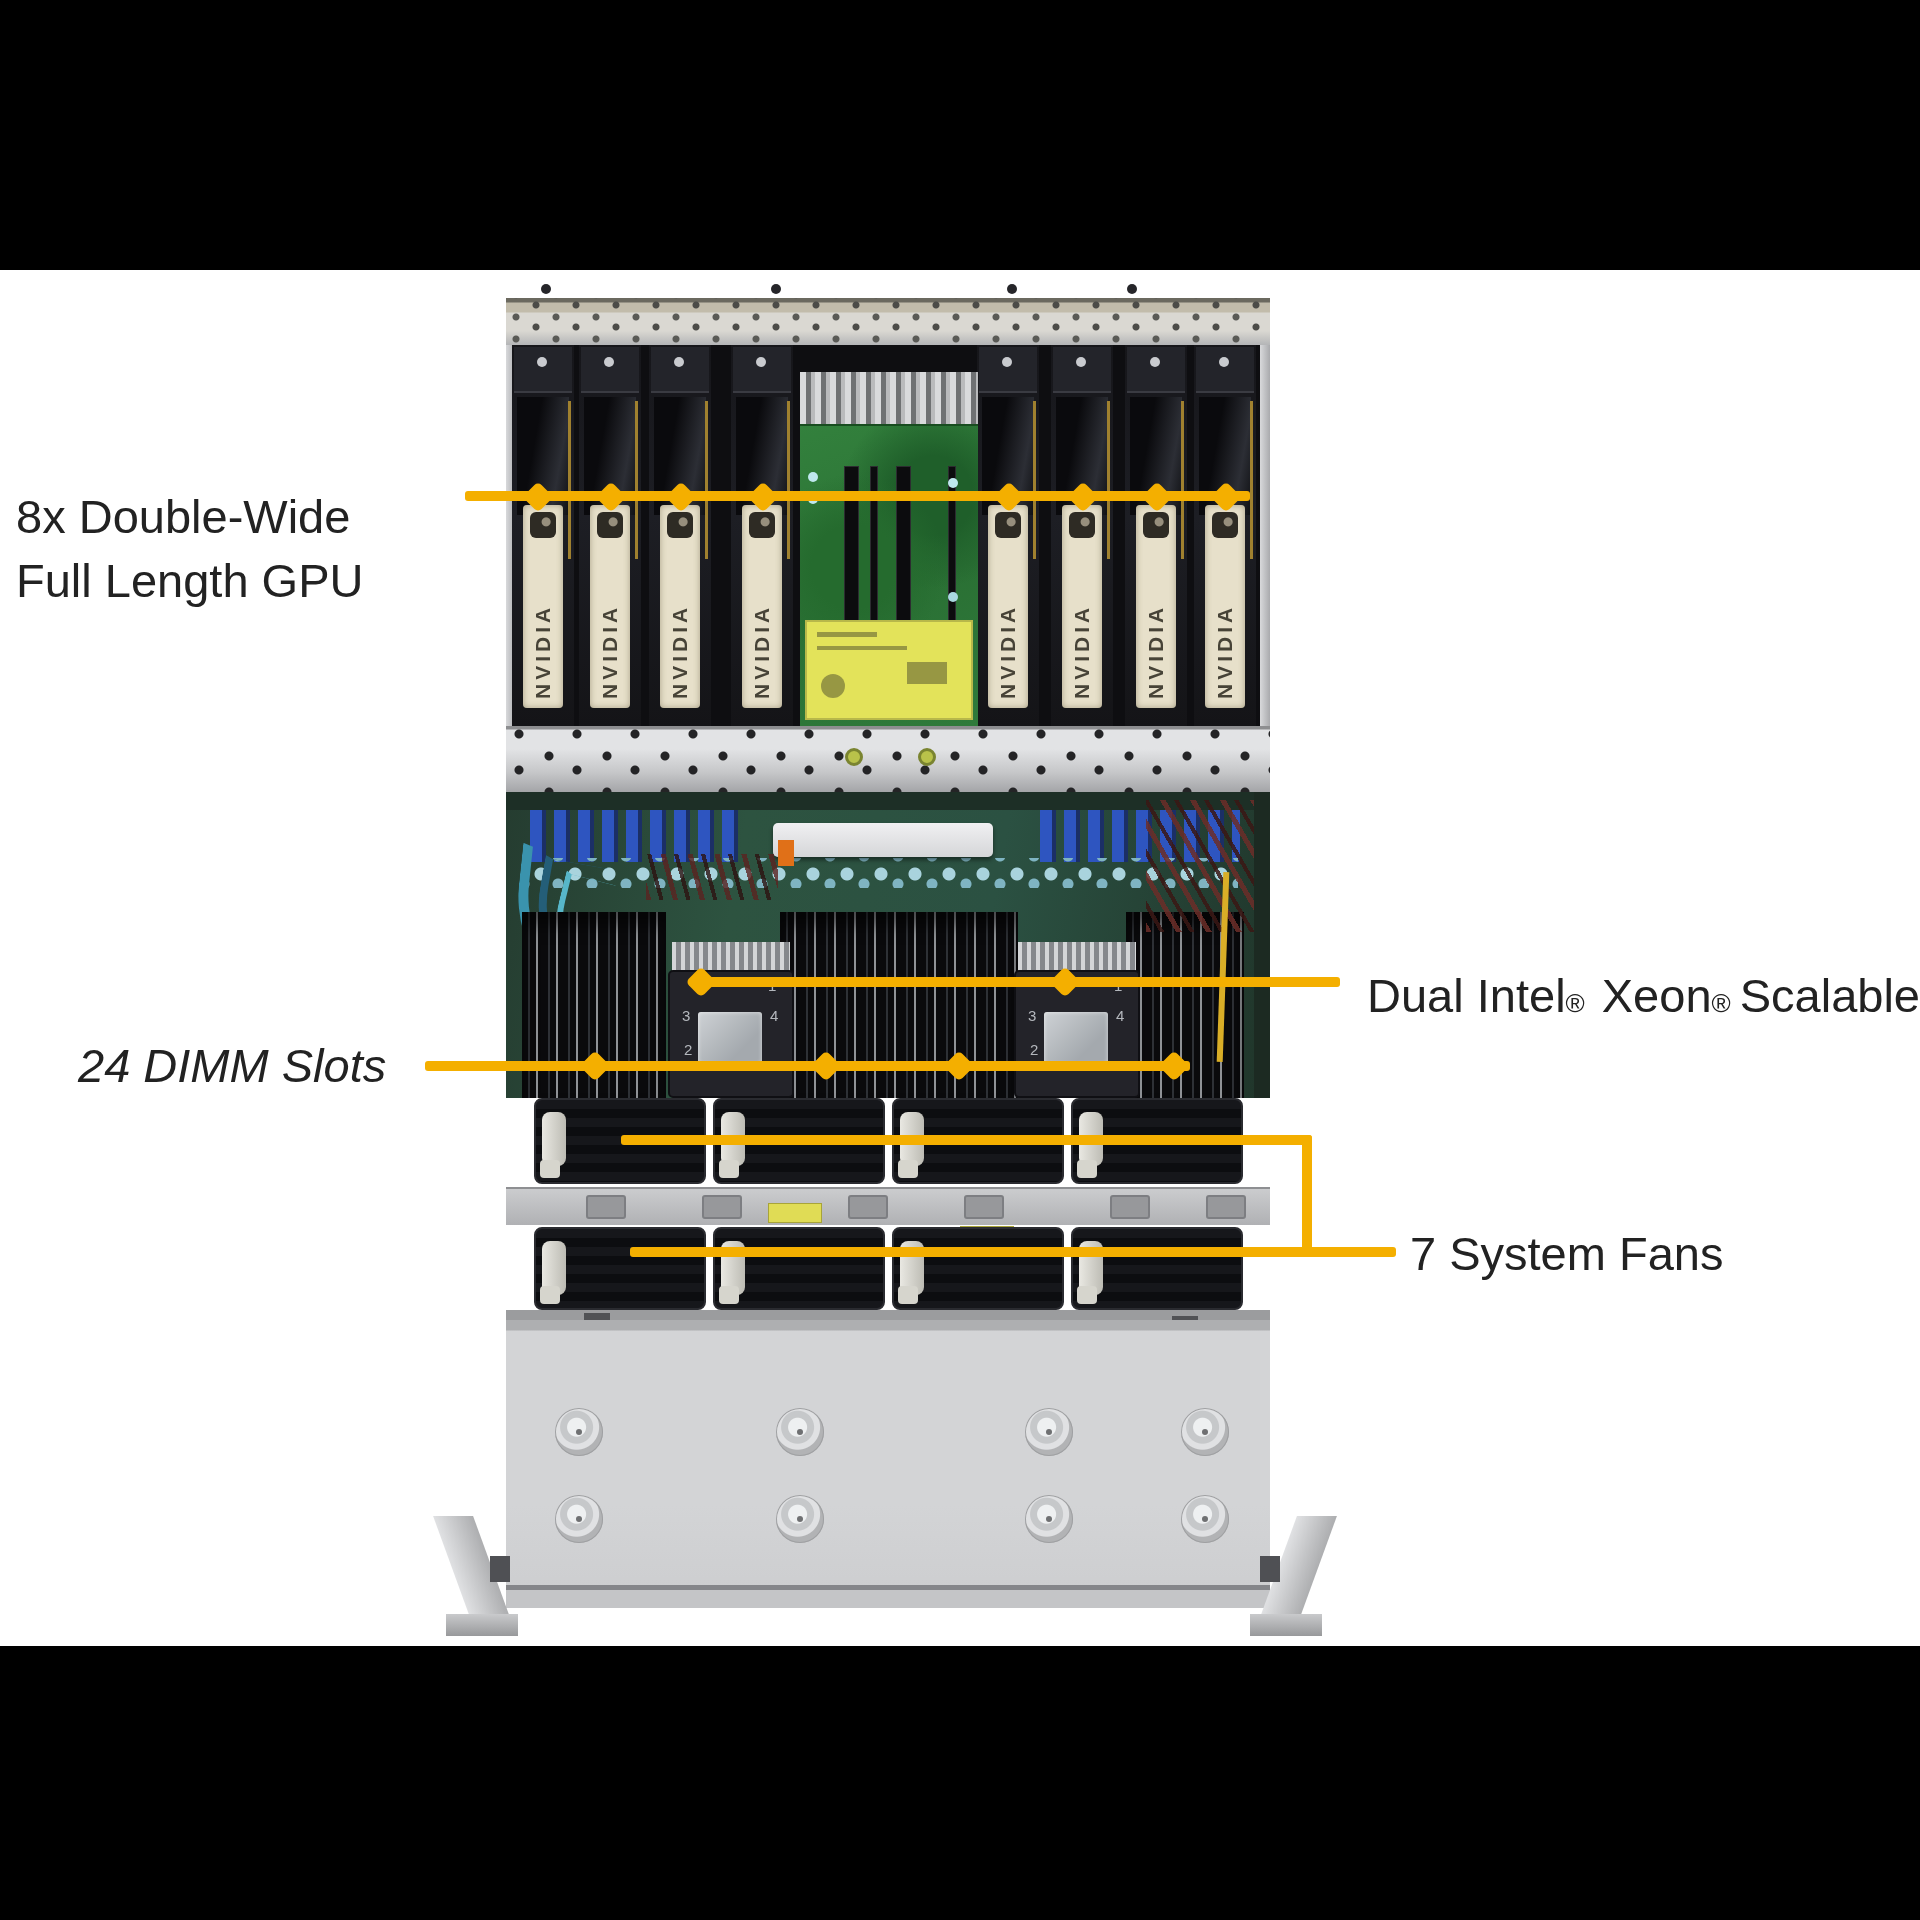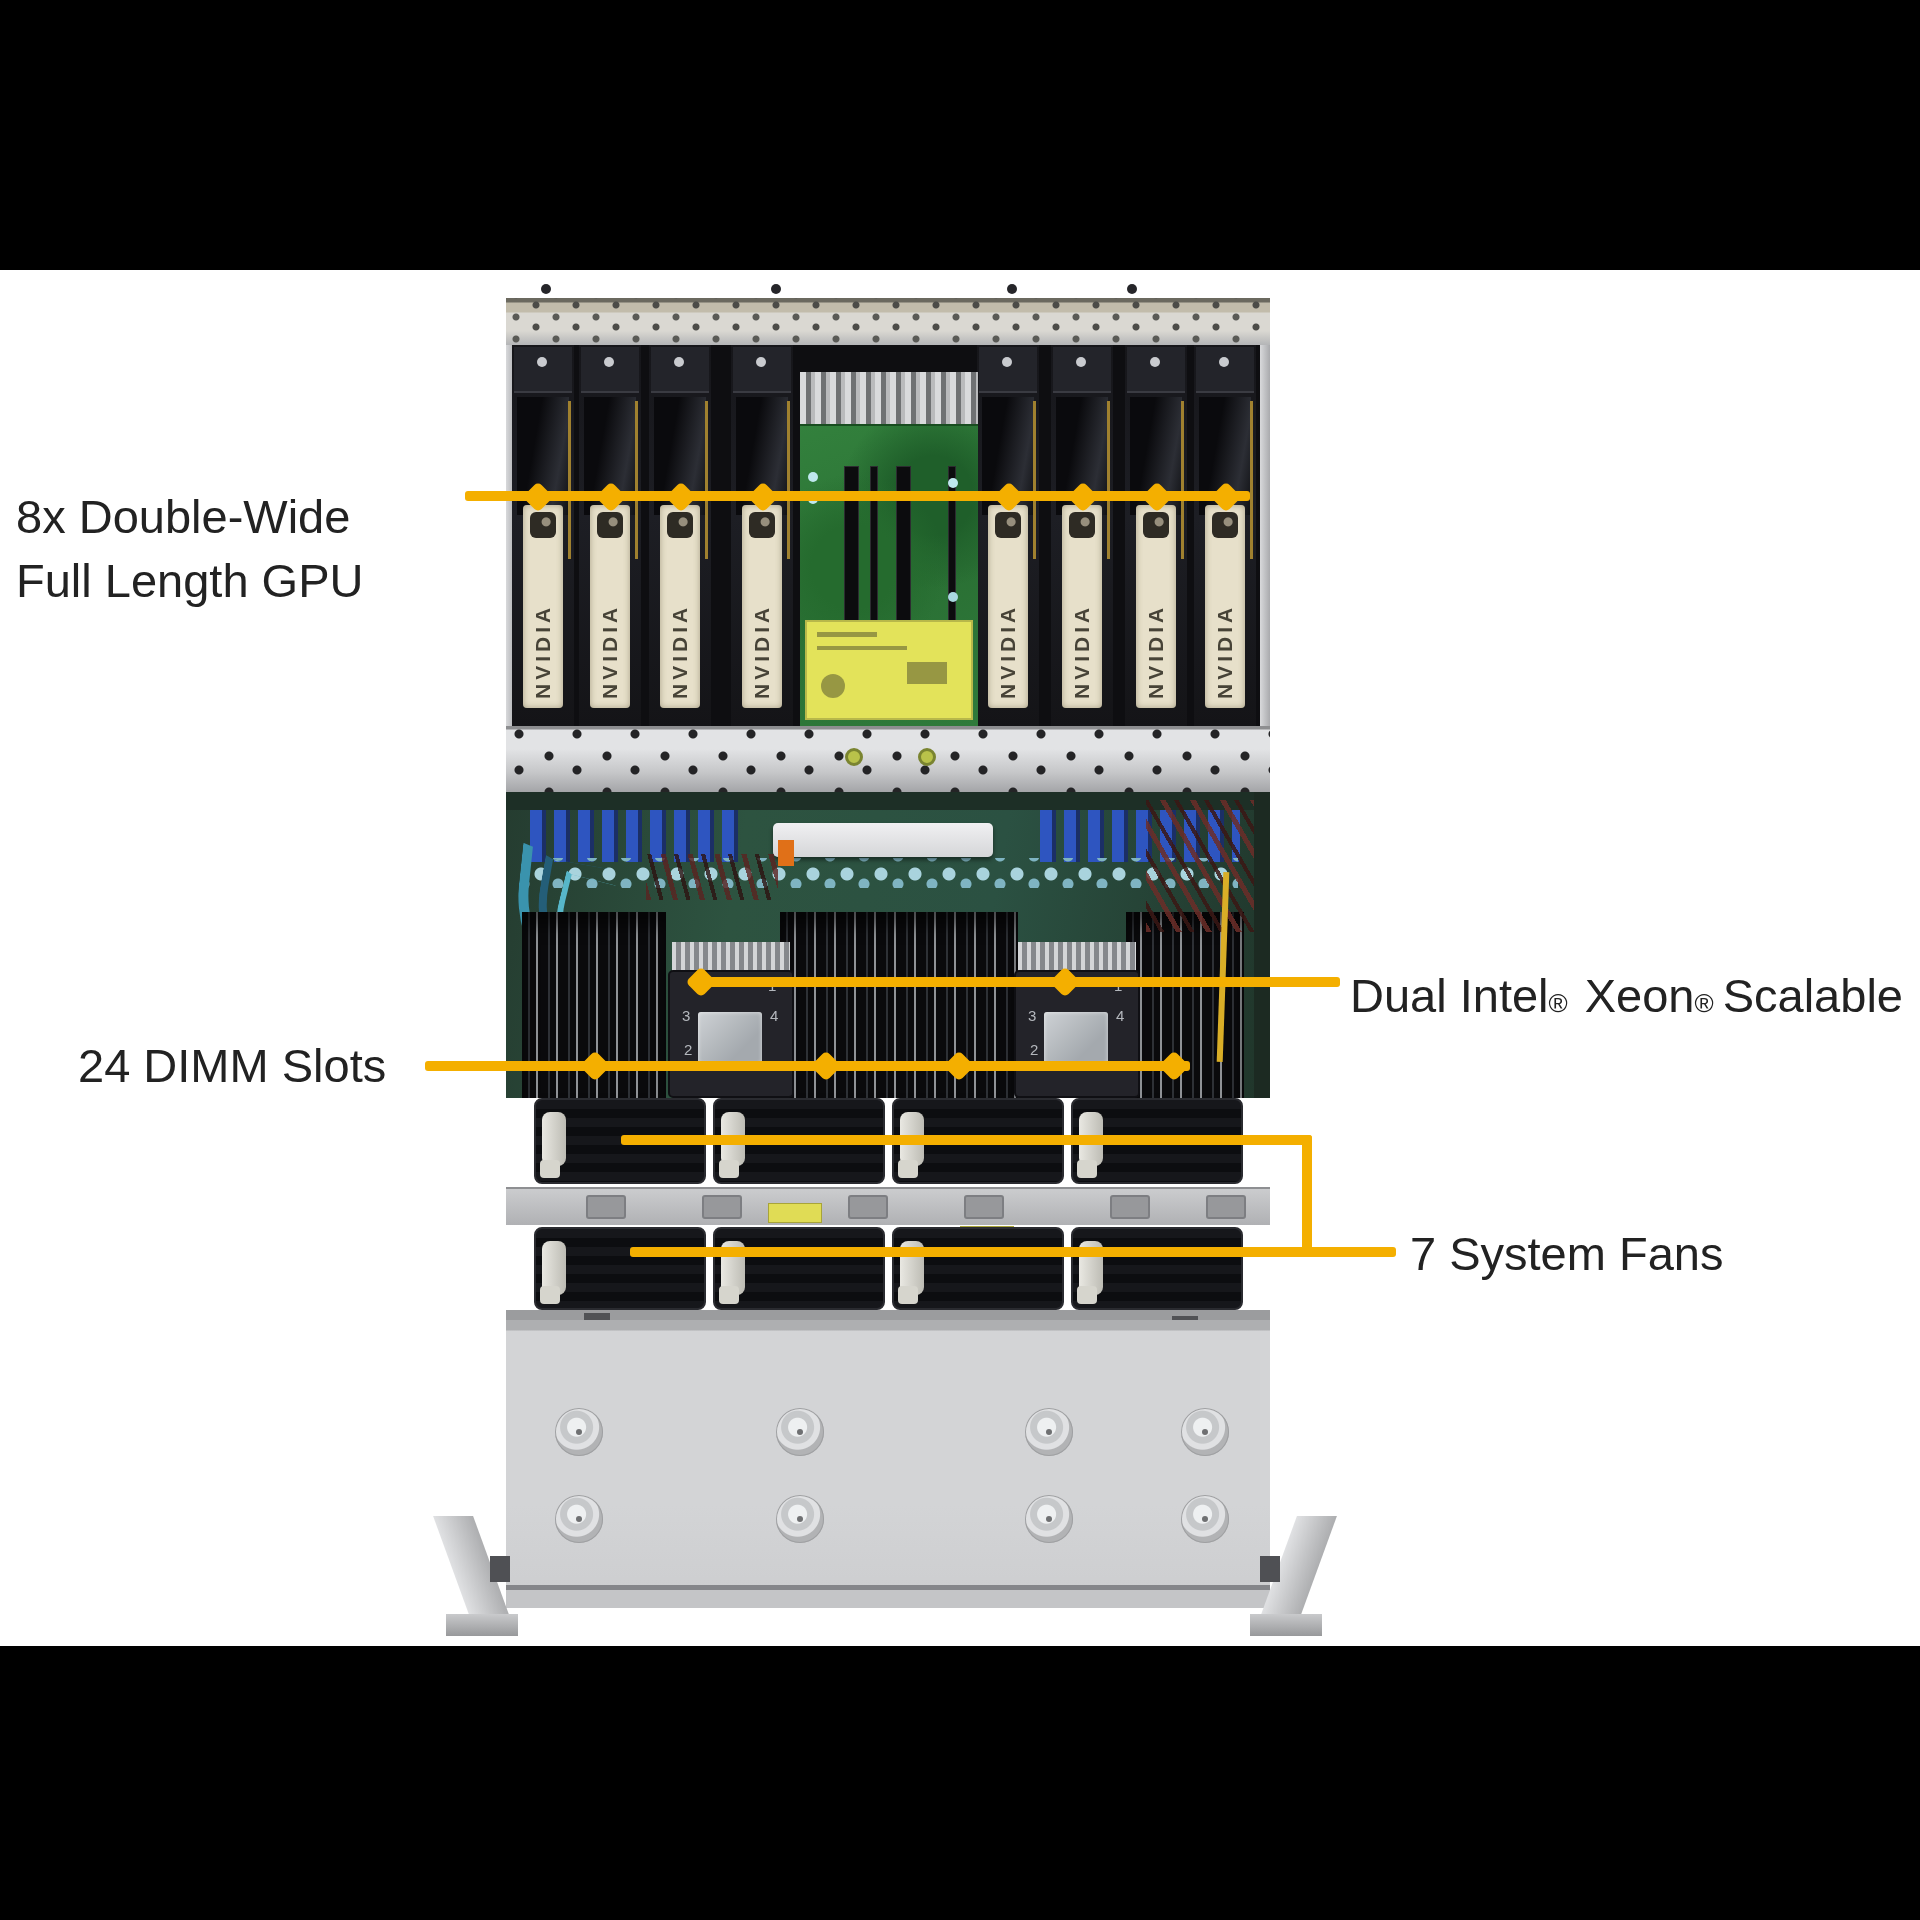--- a/index.html
+++ b/index.html
@@ -131,21 +131,21 @@
   .foot .pad{top:98px;left:0;width:72px;height:22px;background:linear-gradient(180deg,#c9cacc,#98999b);}
 
   
   .cline{background:#F4AF00;border-radius:3px;}
   .cdot{width:22px;height:22px;background:#F4AF00;border-radius:5px;transform:rotate(45deg);}
 
   .note{color:#222222;font-size:47px;line-height:64px;white-space:nowrap;}
   .note .reg{position:relative;top:-17px;font-size:26px;}
   .note .reg.a{margin-right:17px;}
   .note .reg.b{margin-right:9px;}
-  .note.center{text-align:left;line-height:55px;}
+  .note.center{text-align:right;line-height:55px;}
 </style>
 </head>
 <body>
 
 <div id="stage">
 
   <div class="bar top"></div>
   <div class="bar bottom"></div>
 
   <div class="rail-screw" style="left:541px;top:284px;"></div>
@@ -412,20 +412,20 @@
   <div class="cdot" style="left:1054px;top:971px;"></div>
   <div class="note center" style="left:1350px;top:968px;width:570px;">
     <div style="position:static;"><span style="position:static;">Dual Intel</span><span style="position:static;" class="reg a">®</span><span style="position:static;">Xeon</span><span style="position:static;" class="reg b">®</span><span style="position:static;">Scalable</span></div>
   </div>
 
   <div class="cline" style="left:425px;top:1061px;width:765px;height:10px;"></div>
   <div class="cdot" style="left:584px;top:1055px;"></div>
   <div class="cdot" style="left:815px;top:1055px;"></div>
   <div class="cdot" style="left:948px;top:1055px;"></div>
   <div class="cdot" style="left:1163px;top:1055px;"></div>
-  <div class="note" style="left:78px;top:1034px;">24 DIMM Slots</div>
+  <div class="note" style="left:78px;top:1034px;font-style:italic;">24 DIMM Slots</div>
 
   <div class="cline" style="left:621px;top:1135px;width:691px;height:10px;"></div>
   <div class="cline" style="left:1302px;top:1135px;width:10px;height:122px;"></div>
   <div class="cline" style="left:630px;top:1247px;width:766px;height:10px;"></div>
   <div class="note" style="left:1410px;top:1222px;">7 System Fans</div>
 
 </div>
 
 </body></html>

